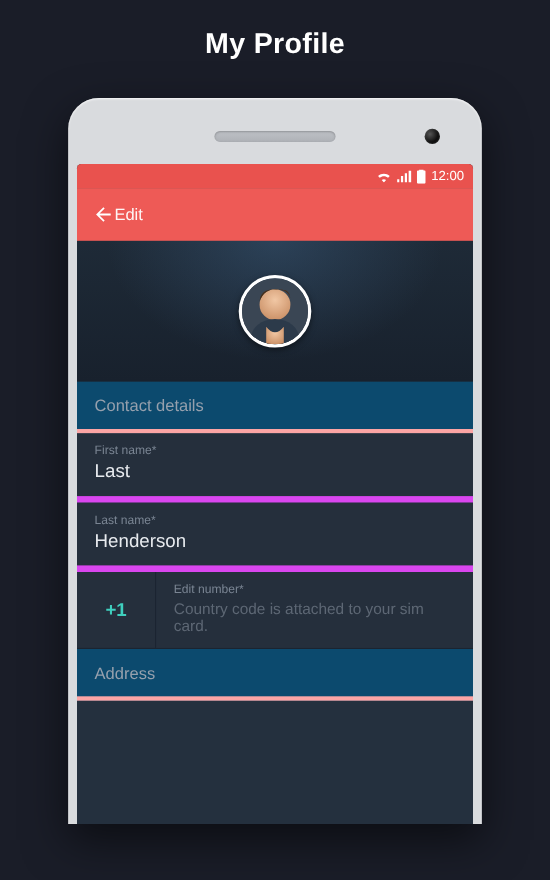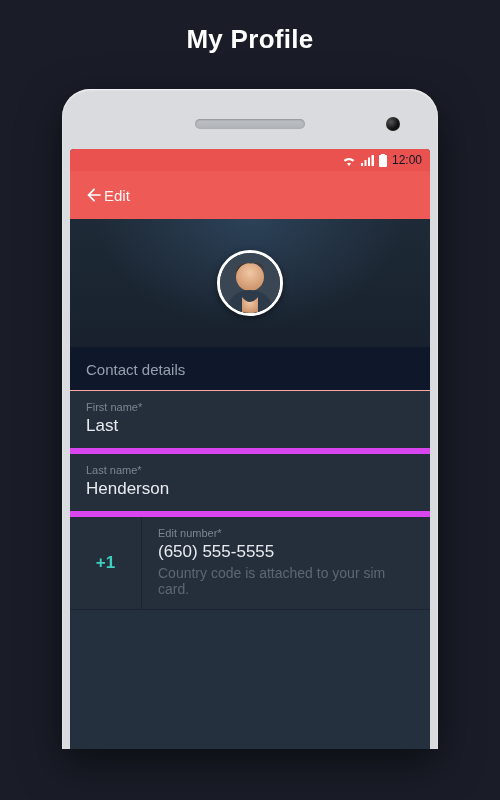--- a/index.html
+++ b/index.html
@@ -73,21 +73,21 @@
   
   .statusbar {
     height: 22px;
     background: #e9524e;
     display: flex;
     align-items: center;
     justify-content: flex-end;
     padding: 0 8px;
     gap: 5px;
     font-size: 12px;
-    color: #0f172a;
+    color: #ffffff;
   }
   .statusbar svg { display:block; }
 
   .appbar {
     height: 48px;
     background: #ee5a56;
     display: flex;
     align-items: center;
     padding: 0 14px;
     color: #fff;
@@ -117,26 +117,26 @@
   .avatar {
     width: 66px; height: 66px;
     border-radius: 50%;
     border: 3px solid #fff;
     overflow: hidden;
     box-shadow: 0 2px 6px rgba(0,0,0,.5);
   }
   .avatar svg { width:100%; height:100%; display:block; }
 
   .section-label {
-    background: #0f172a;
+    background: #0c4a6e;
     color: #96a0ad;
     font-size: 15px;
     font-weight: 300;
     padding: 14px 16px 12px;
-    border-bottom: 1px solid #fca5a5;
+    border-bottom: 4px solid #fca5a5;
   }
 
   .field {
     padding: 10px 16px 12px;
     border-bottom: 6px solid #d946ef;
     background: #252f3c;
   }
   .field-label {
     font-size: 11px;
     color: #7a8593;
@@ -242,20 +242,20 @@
 
     <div class="field">
       <div class="field-label">Last name*</div>
       <div class="field-value">Henderson</div>
     </div>
 
     <div class="phone-row">
       <div class="country-code">+1</div>
       <div class="field">
         <div class="field-label">Edit number*</div>
-        <div class="field-value">(650) 555-5555</div>
         <div class="field-hint">Country code is attached to your sim card.</div>
       </div>
     </div>
 
+    <div class="section-label">Address</div>
 
   </div>
 </div>
 
 </body></html>

